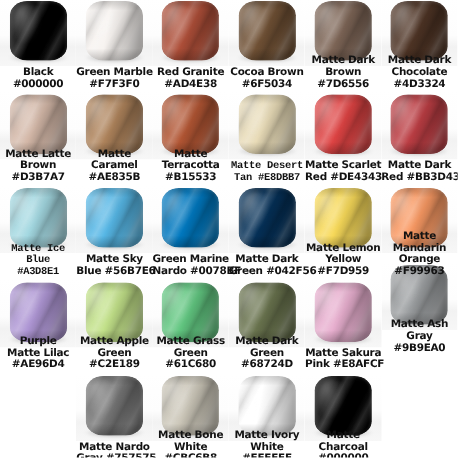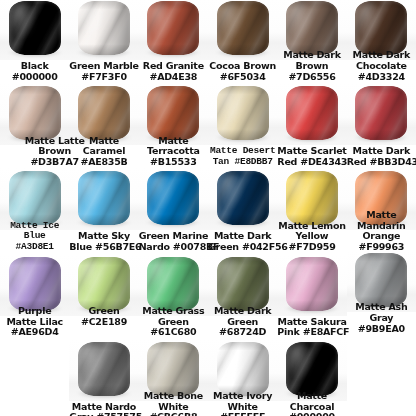--- a/index.html
+++ b/index.html
@@ -282,21 +282,21 @@
         <div class="contact-shadow"></div>
         <div class="twist-body">
           <div class="twist-base" style="background-color: rgb(211, 183, 167);"></div>
           <div class="twist-ridges"></div>
           <div class="twist-shade"></div>
           <div class="twist-ao"></div>
           <div class="twist-spec"></div>
           <div class="twist-rim"></div>
         </div>
       </div>
-      <div class="swatch-label" style="margin-top: -9.6px; position: relative; z-index: 5; padding-left: 20px;">
+      <div class="swatch-label" style="margin-top: -9.6px; position: relative; z-index: 5;">
         <span class="ln">Matte Latte</span>
         <span class="ln">Brown</span>
         <span class="ln">#D3B7A7</span>
       </div>
     </div>
     <div class="swatch-cell" style="left: 69.3333px; top: 83.2px;">
       <div class="swatch-figure">
         <div class="studio-bg"></div>
         <div class="contact-shadow"></div>
         <div class="twist-body">
@@ -525,20 +525,21 @@
         <div class="twist-body">
           <div class="twist-base" style="background-color: rgb(194, 225, 137);"></div>
           <div class="twist-ridges"></div>
           <div class="twist-shade"></div>
           <div class="twist-ao"></div>
           <div class="twist-spec"></div>
           <div class="twist-rim"></div>
         </div>
       </div>
       <div class="swatch-label" style="margin-top: -9.6px; position: relative; z-index: 5;">
+        <span class="ln">Matte Apple</span>
         <span class="ln">Green</span>
         <span class="ln">#C2E189</span>
       </div>
     </div>
     <div class="swatch-cell" style="left: 138.667px; top: 253.6px;">
       <div class="swatch-figure">
         <div class="studio-bg"></div>
         <div class="contact-shadow"></div>
         <div class="twist-body">
           <div class="twist-base" style="background-color: rgb(97, 198, 128);"></div>
@@ -585,21 +586,21 @@
           <div class="twist-ao"></div>
           <div class="twist-spec"></div>
           <div class="twist-rim"></div>
         </div>
       </div>
       <div class="swatch-label">
         <span class="ln">Matte Sakura</span>
         <span class="ln">Pink #E8AFCF</span>
       </div>
     </div>
-    <div class="swatch-cell" style="left: 346.667px; top: 250px;">
+    <div class="swatch-cell" style="left: 346.667px; top: 238px;">
       <div class="swatch-figure">
         <div class="studio-bg"></div>
         <div class="contact-shadow"></div>
         <div class="twist-body">
           <div class="twist-base" style="background-color: rgb(155, 158, 160);"></div>
           <div class="twist-ridges"></div>
           <div class="twist-shade"></div>
           <div class="twist-ao"></div>
           <div class="twist-spec"></div>
           <div class="twist-rim"></div>

